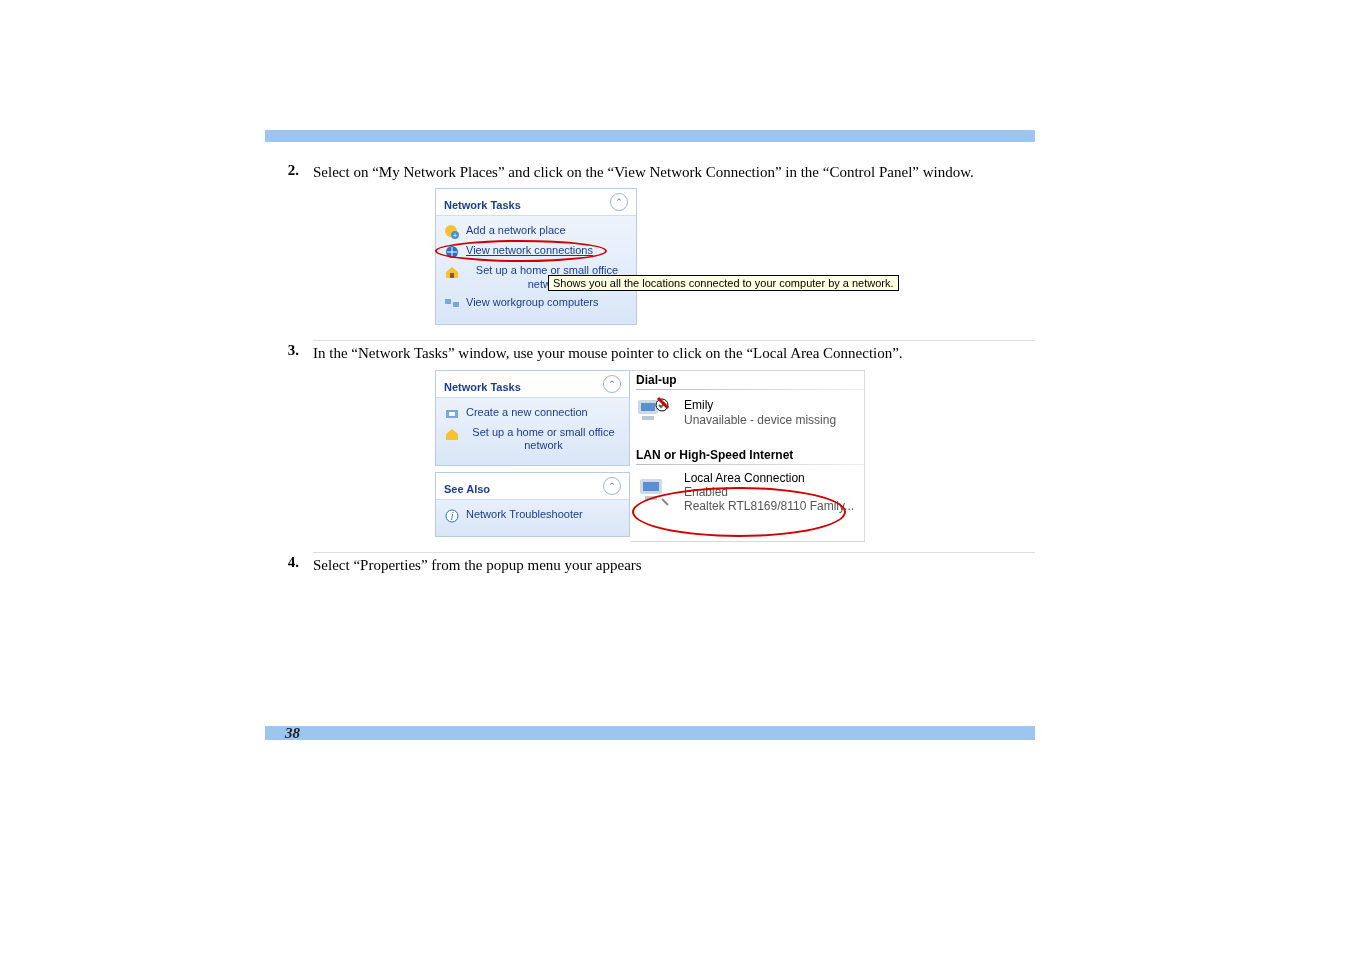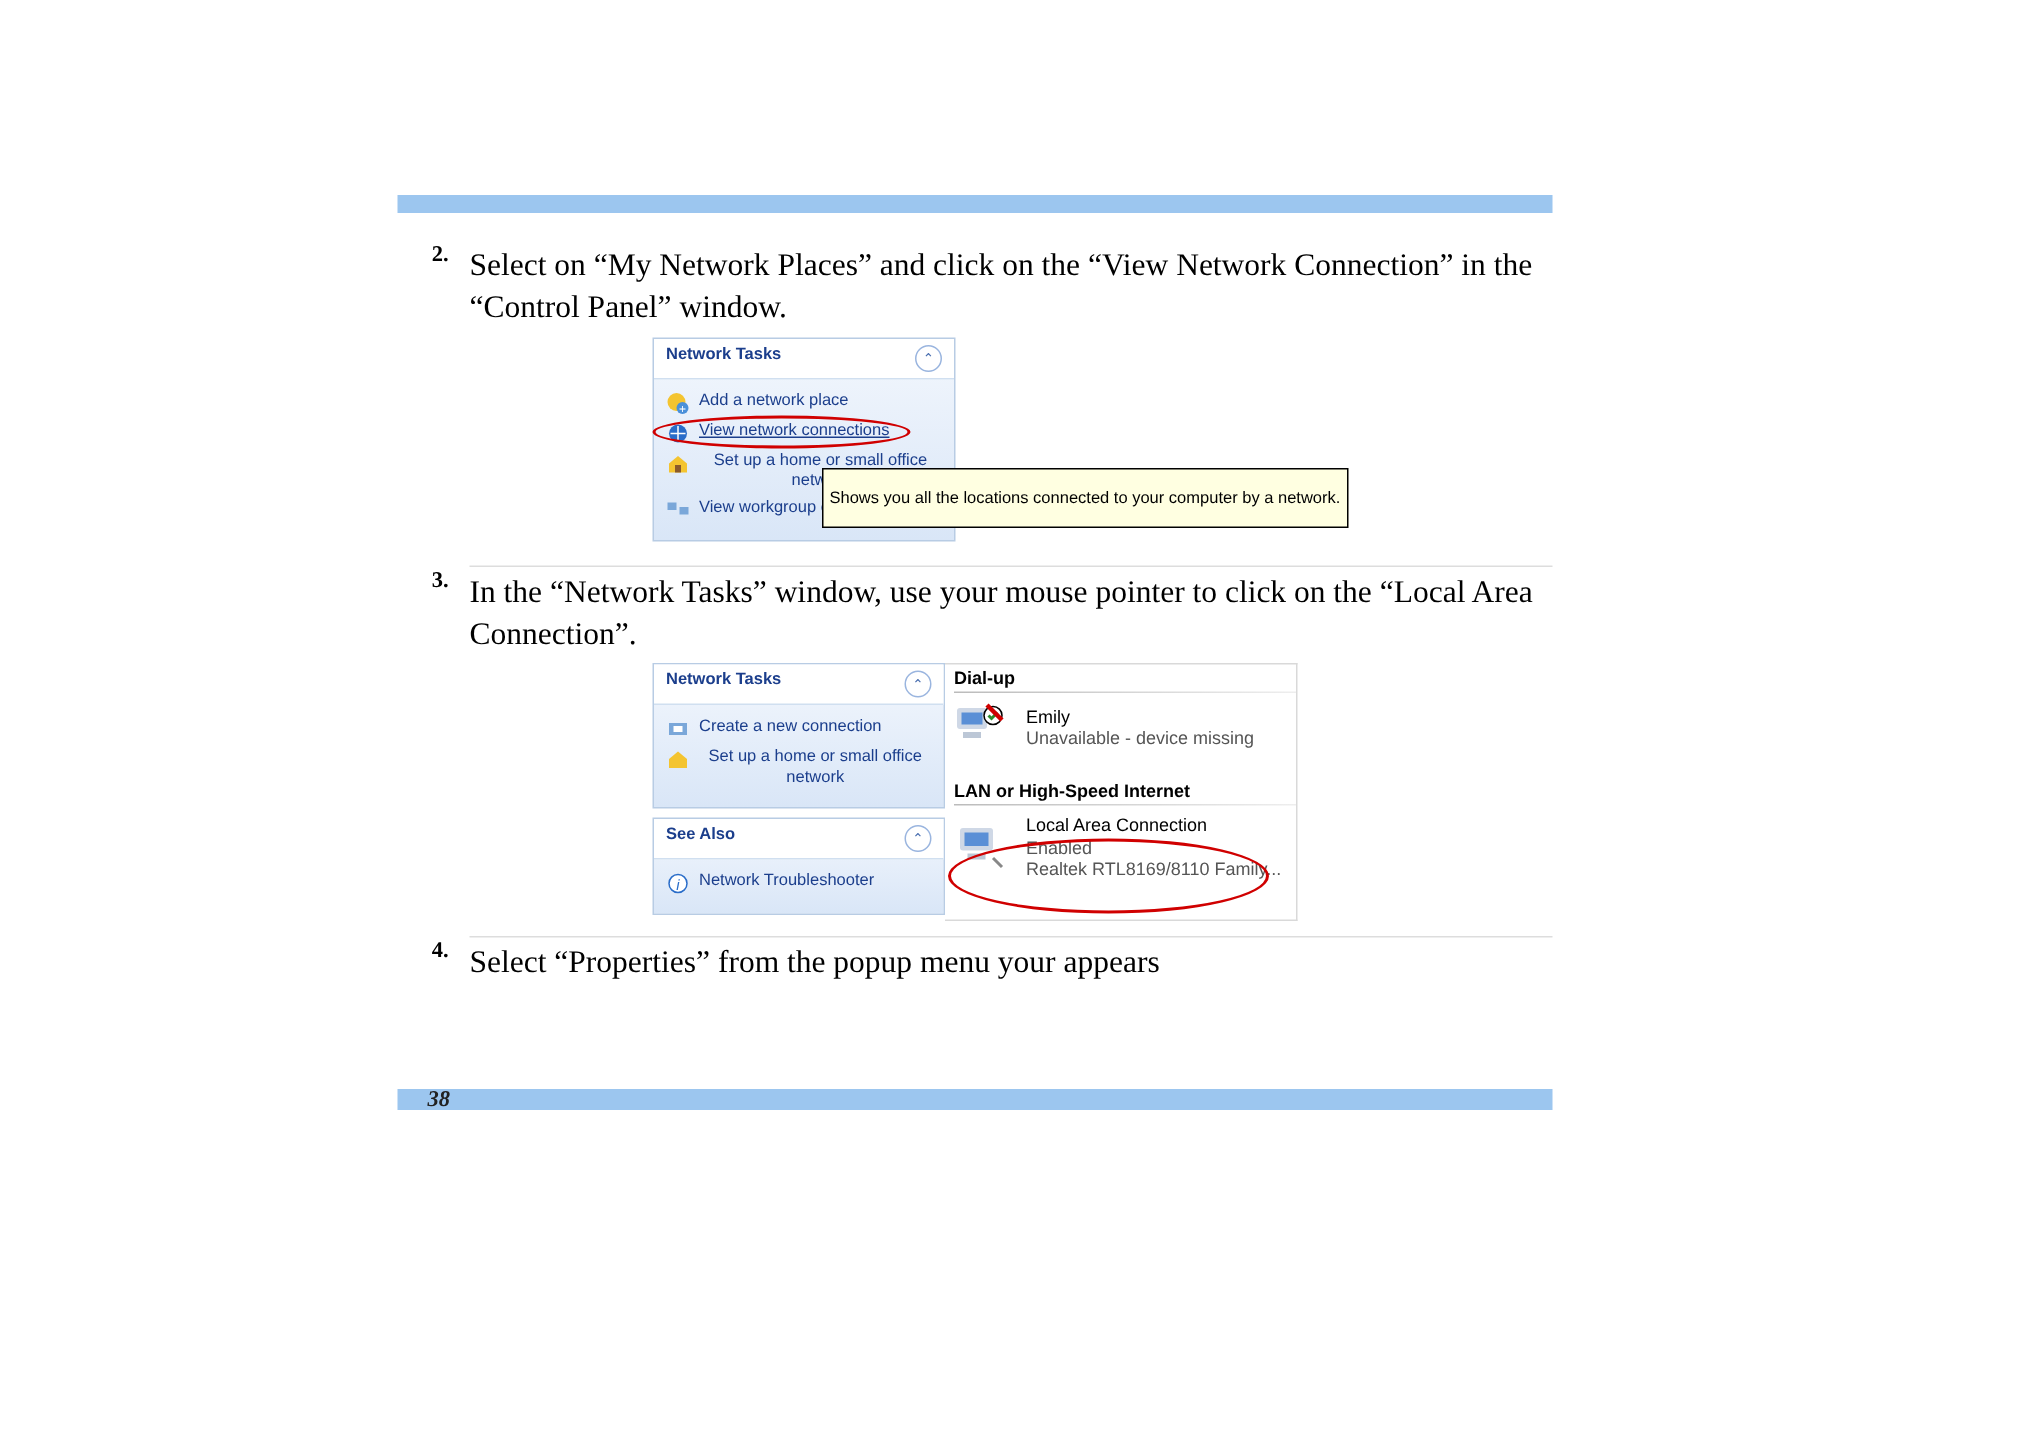--- a/index.html
+++ b/index.html
@@ -30,42 +30,42 @@
   .step-num {
     width: 34px;
     text-align: right;
     font-weight: bold;
     font-size: 15px;
     padding-right: 14px;
     padding-top: 2px;
   }
   .step-text {
     flex: 1;
-    font-size: 21px;
+    font-size: 15px;
     line-height: 1.35;
     border-top: 1px solid #ddd;
     padding-top: 2px;
   }
   .step-text.noborder { border-top: none; }
   .fig-wrap {
     display: flex;
     justify-content: center;
     margin: 6px 0 10px 0;
   }
   
   .xp-panel {
     background: linear-gradient(#f3f7fd, #d9e6f7);
     border: 1px solid #b8cce4;
     font-family: Tahoma, Verdana, sans-serif;
     font-size: 11px;
   }
   .xp-header {
     display: flex;
     justify-content: space-between;
-    align-items: flex-start;
+    align-items: flex-end;
     padding: 4px 8px;
     background: #fff;
     border-bottom: 1px solid #d0dff0;
   }
   .xp-header-title {
     color: #1b3e8c;
     font-weight: bold;
     font-size: 11px;
   }
   .chev {
@@ -87,21 +87,21 @@
   }
   .xp-item .ico { width: 16px; height: 16px; flex: 0 0 16px; }
   .xp-item .txt { line-height: 1.25; text-align: center; }
   .xp-item .txt.link { text-decoration: underline; color: #1b3e8c; }
   .tooltip {
     position: absolute;
     background: #ffffe1;
     border: 1px solid #000;
     font-family: Tahoma, sans-serif;
     font-size: 11px;
-    padding: 13px 4px;
+    padding: 1px 4px;
     white-space: nowrap;
     color: #000;
   }
   .red-oval {
     position: absolute;
     border: 2px solid #d00000;
     border-radius: 50%;
     pointer-events: none;
   }
   

